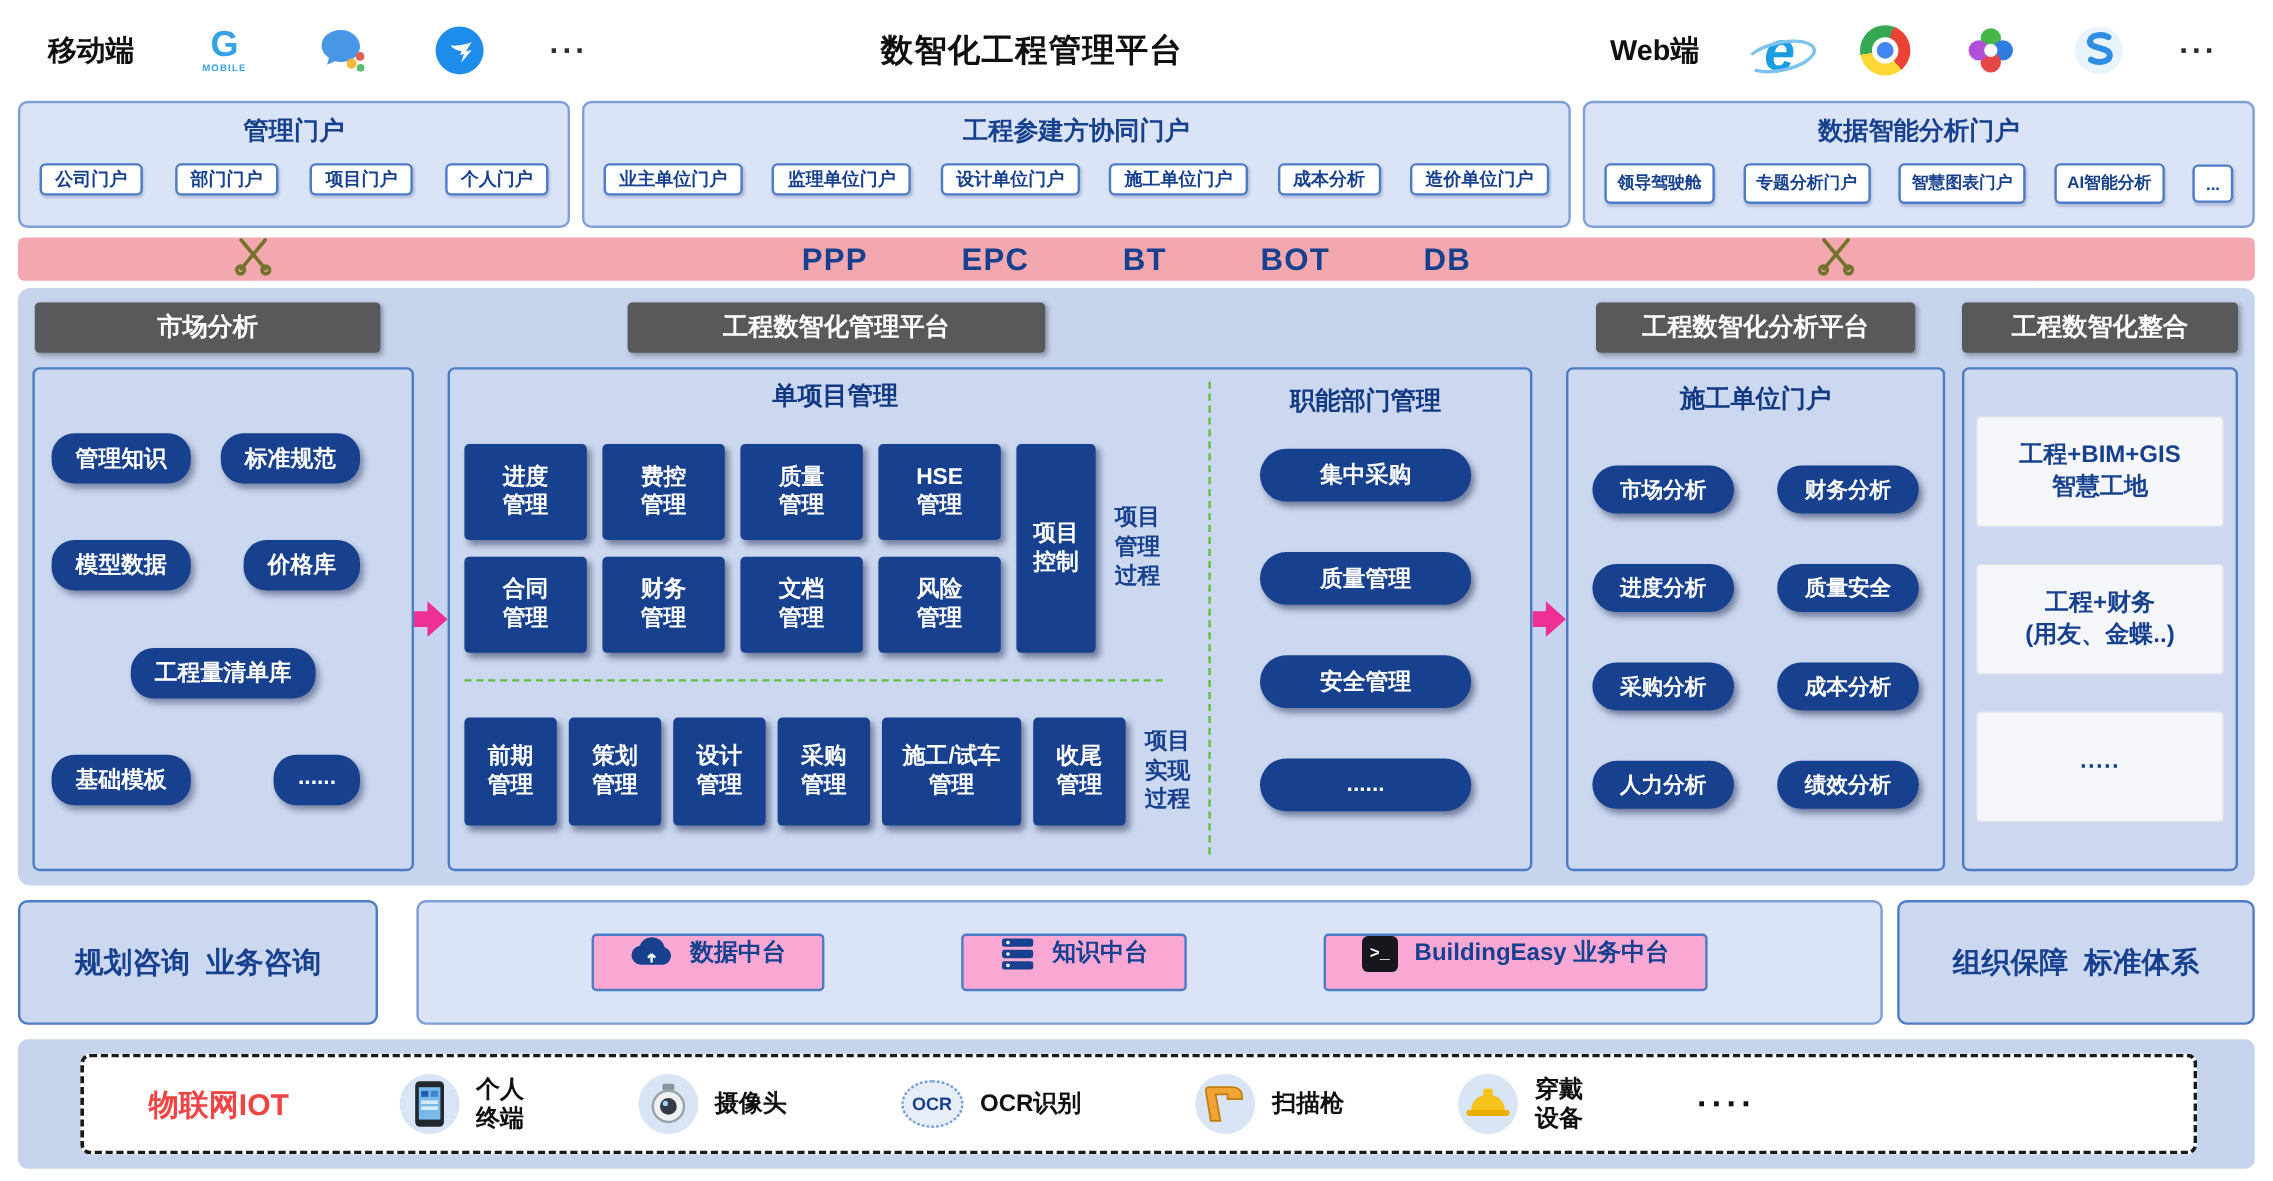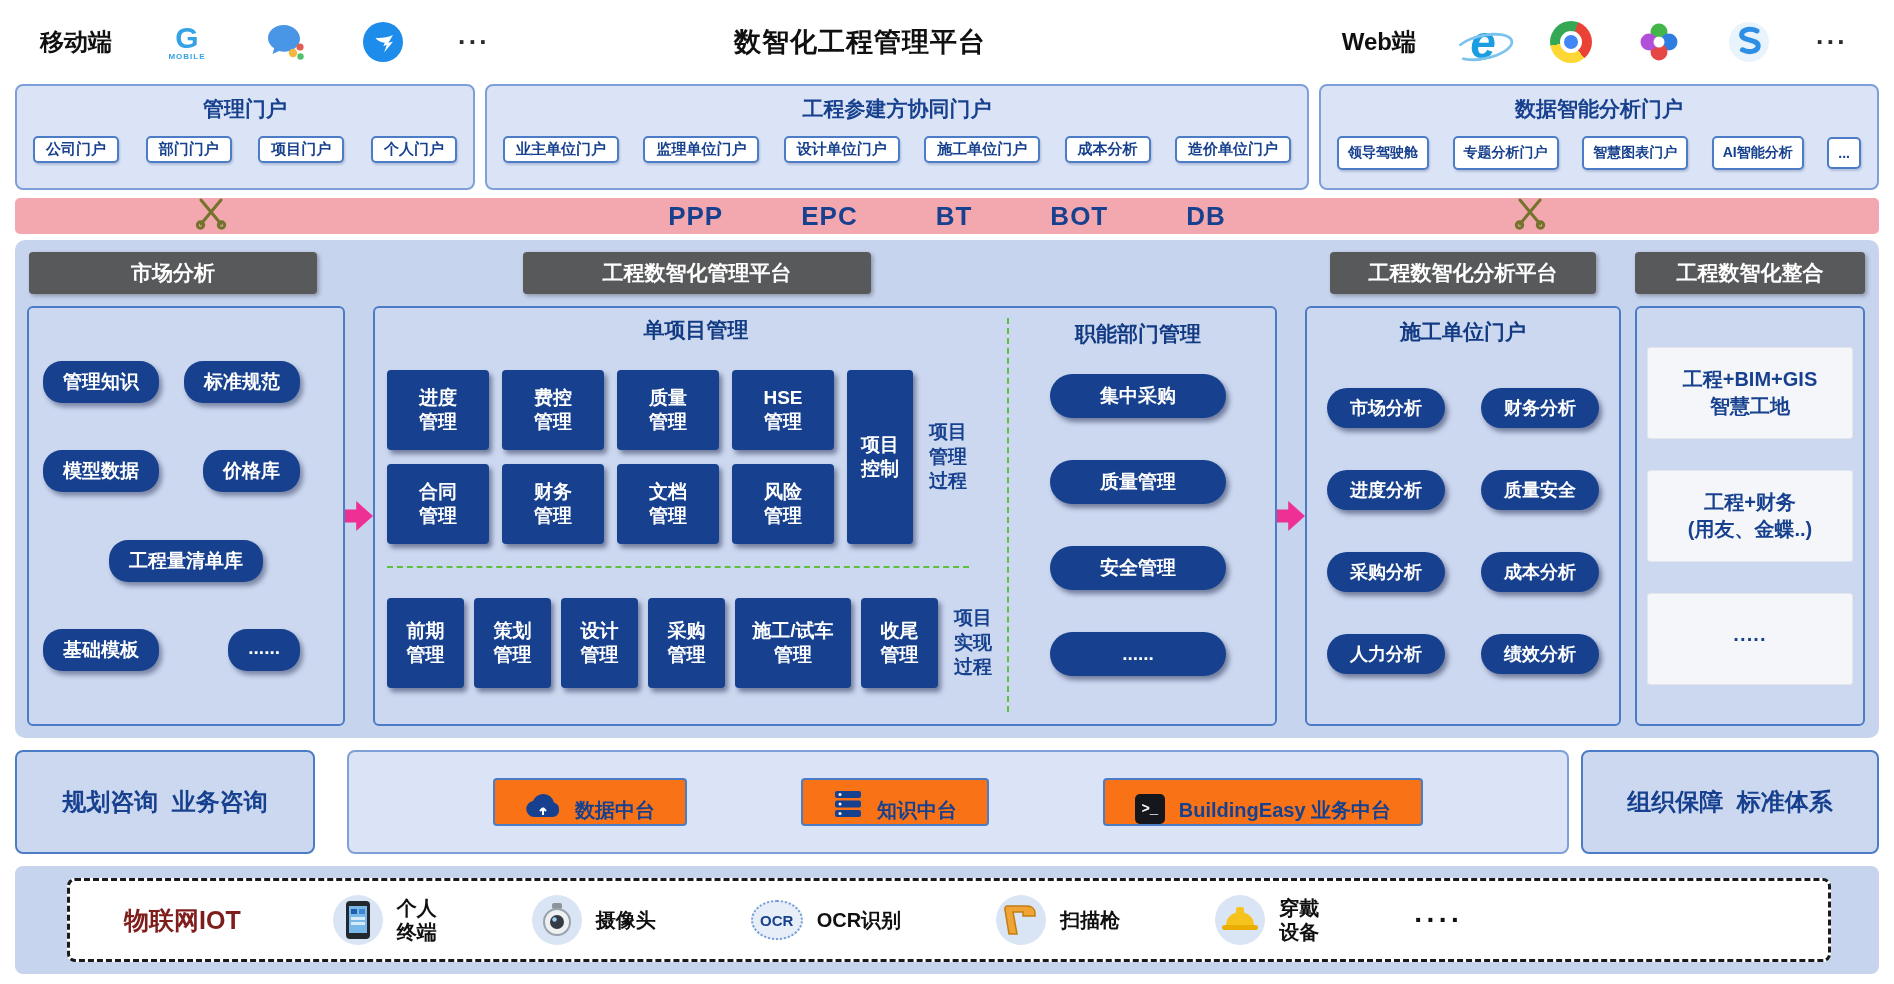--- a/index.html
+++ b/index.html
@@ -101,31 +101,31 @@
     justify-content:center; color:#17418e; font-size:20px; font-weight:bold; text-align:center; white-space:pre-line; line-height:1.35; }
 
   
   .foundation-row { display:flex; margin:12px 15px 0; height:104px; }
   .f-side { border:2px solid #4d7cc7; background:#ccd8f0; border-radius:8px; display:flex; align-items:center;
     justify-content:center; color:#17418e; font-size:24px; font-weight:bold; white-space:pre; }
   .f-left { width:300px; margin-right:32px; }
   .f-right { width:298px; margin-left:12px; }
   .f-center { flex:1; border:2px solid #7e9fd8; background:#dbe4f6; border-radius:8px; display:flex; align-items:center;
     justify-content:space-evenly; padding:0 30px; }
-  .p-card { background:#f97316; border:2px solid #4d7cc7; border-radius:4px; height:48px; display:flex; align-items:flex-end;
+  .p-card { background:#f9a8d4; border:2px solid #4d7cc7; border-radius:4px; height:48px; display:flex; align-items:flex-start;
     gap:14px; padding:0 30px; color:#17418e; font-size:20px; font-weight:bold; white-space:nowrap; }
   .term-icon { width:30px; height:30px; background:#15171c; border-radius:5px; color:#fff;
     font-family:"Liberation Mono","DejaVu Sans Mono",monospace; font-size:14px; font-weight:bold;
     display:flex; align-items:center; justify-content:center; flex:none; }
 
   
   .iot-row { flex:1; margin:12px 15px 10px; background:#c7d4ee; border-radius:8px; padding:12px 48px 12px 52px; }
   .iot-inner { height:100%; background:#fff; border:3px dashed #1a1a1a; border-radius:8px; display:flex;
     align-items:center; padding-left:54px; }
-  .iot-title { font-size:25px; font-weight:bold; color:#7f1d1d; margin-right:92px; white-space:nowrap; }
+  .iot-title { font-size:25px; font-weight:bold; color:#ef4444; margin-right:92px; white-space:nowrap; }
   .iot-item { display:flex; align-items:center; gap:14px; margin-right:95px; }
   .iot-icon { width:50px; height:50px; border-radius:50%; background:#d9e5f5; display:flex; align-items:center;
     justify-content:center; flex:none; }
   .ocr-icon { width:52px; height:40px; border-radius:50%; background:#e8eef8; border:2px dotted #6f9bd8; color:#17418e;
     font-weight:800; font-size:15px; display:flex; align-items:center; justify-content:center; flex:none; }
   .iot-label { font-size:20px; font-weight:bold; color:#101010; white-space:pre-line; line-height:1.2; }
   .iot-ellipsis { font-size:28px; font-weight:bold; color:#101010; letter-spacing:3px; }
 </style>
 </head>
 <body>

